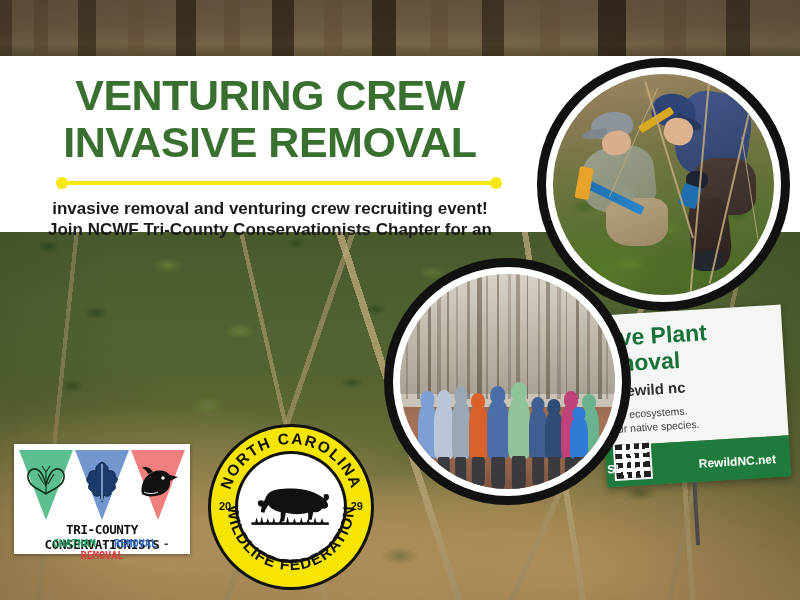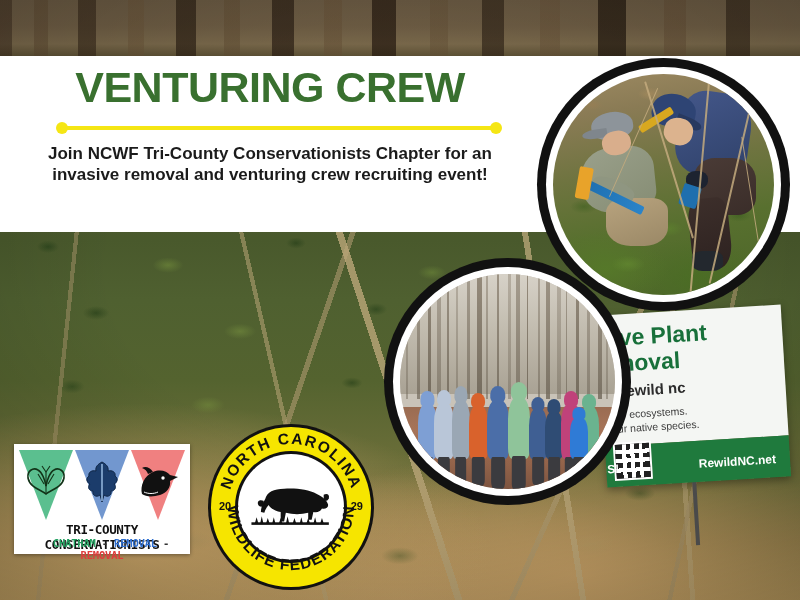--- a/index.html
+++ b/index.html
@@ -114,21 +114,21 @@
     position: absolute;
     left: 0;
     top: 56px;
     width: 800px;
     height: 176px;
     background: #ffffff;
     z-index: 5;
   }
   .title {
     margin: 0;
-    padding-top: 8px;
+    padding-top: 16px;
     text-align: center;
     color: #39702F;
     font-size: 43px;
     line-height: 47px;
     font-weight: 700;
     letter-spacing: -0.5px;
     width: 540px;
   }
   .title .line { display: block; }
 
@@ -514,29 +514,30 @@
     <div class="sign-qr">
         <div class="qr-inner"></div>
       </div>
     <div class="sign-code">S!</div>
     <div class="sign-url">RewildNC.net</div>
   </div>
 
   <div class="headline-band">
     <h1 class="title">
       <span class="line">VENTURING CREW</span>
+      <span class="line">INVASIVE REMOVAL</span>
     </h1>
     <div class="divider">
       <div class="dot left"></div>
       <div class="bar"></div>
       <div class="dot right"></div>
     </div>
     <p class="subtitle">
+      <span class="line">invasive removal and venturing crew recruiting event!</span>
       <span class="line">Join NCWF Tri-County Conservationists Chapter for an</span>
-      <span class="line">invasive removal and venturing crew recruiting event!</span>
     </p>
   </div>
 
   <div class="photo-circle" id="photo-workers">
     <div class="ring-white"></div>
     <div class="photo">
       <div class="scene-workers">
         <div class="leaf-litter"></div>
         <div class="w-left-body"></div>
         <div class="w-left-legs"></div>

